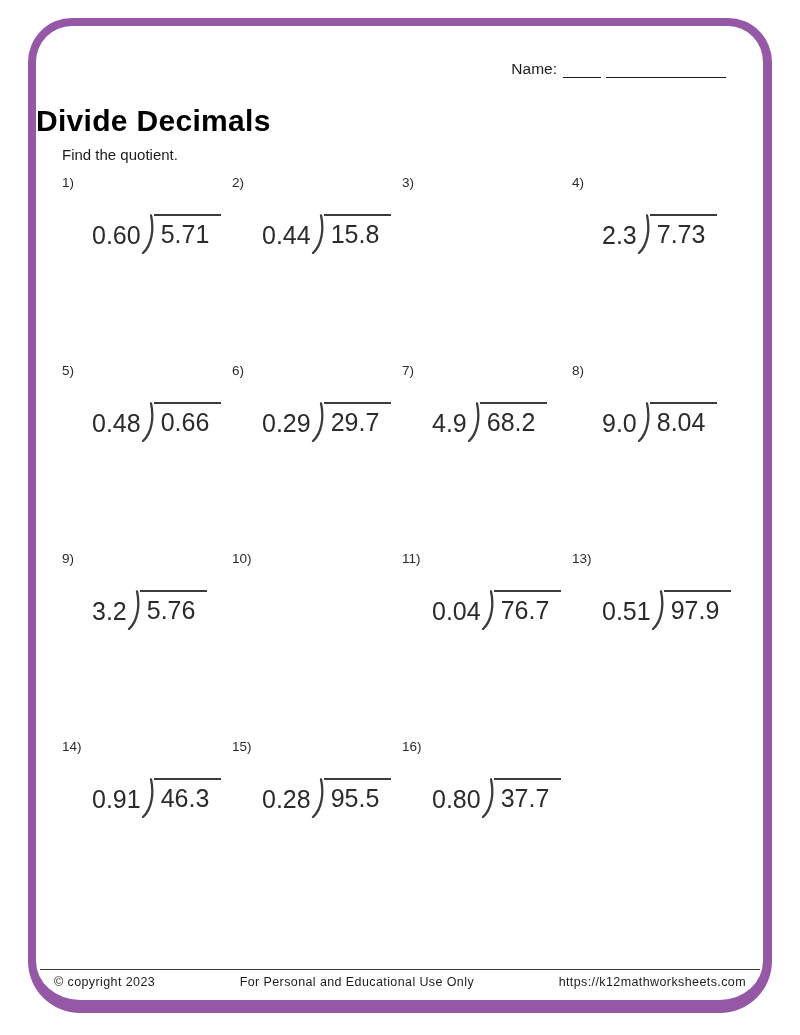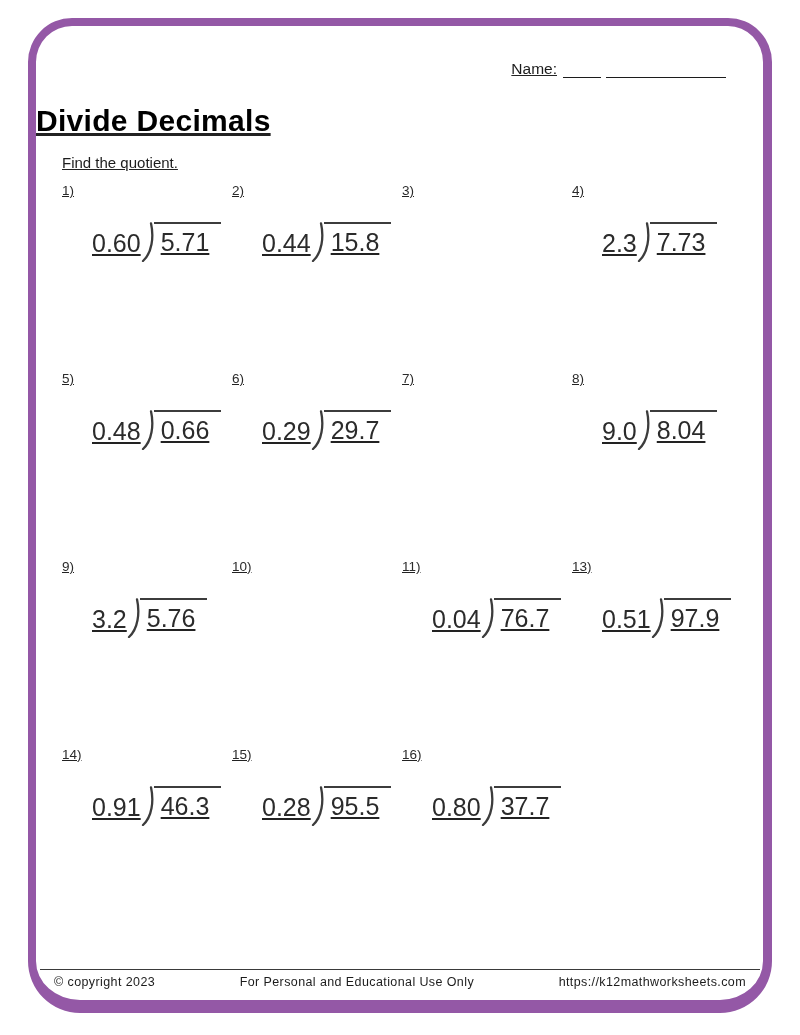--- a/index.html
+++ b/index.html
@@ -10,38 +10,37 @@
   }
   .frame {
     position:absolute; left:28px; top:18px; right:28px; bottom:22px;
     border:8px solid #9458a6;
     border-bottom-width:13px; border-right-width:9px;
     border-radius:44px 44px 52px 52px;
   }
   .content {
     position:absolute; left:36px; top:26px; right:37px; bottom:36px;
     padding:32px 0 16px 0;
-    text-decoration:underline;
   }
   
   .name-row {
     display:flex; justify-content:flex-end; align-items:flex-end;
     padding-right:37px; height:20px; font-size:15.5px; color:#1c1c1c;
   }
   .name-label { margin-right:6px; }
   .name-line { display:inline-block; height:17px; border-bottom:1.5px solid #1c1c1c; }
   .seg1 { width:38px; margin-right:5px; }
   .seg2 { width:120px; }
   
   .title {
     margin-top:26px; text-align:left;
     font-size:30px; font-weight:700; color:#000; letter-spacing:0.3px;
   }
   
-  .instructions { margin:16px 0 0 26px; font-size:15px; color:#1c1c1c; }
+  .instructions { margin:8px 0 0 26px; font-size:15px; color:#1c1c1c; }
   
   .grid {
     margin:12px 0 0 26px;
     display:grid; grid-template-columns:repeat(4, 170px);
     row-gap:116px;
   }
   .cell { height:72px; }
   .pnum { font-size:13.5px; color:#2b2b2b; }
   .expr {
     margin-top:24px; padding-left:30px;
@@ -148,20 +147,29 @@
               <svg width="14" height="40" viewBox="0 0 14 40">
                 <path d="M2 39 C11 31 13 15 10 1.3" fill="none" stroke="#3c3c3c" stroke-width="2.3" stroke-linecap="round"></path>
               </svg>
             </span>
           <span class="dividend">29.7</span>
         </div>
       </div>
 
       <div class="cell">
         <div class="pnum">7)</div>
+        <div class="expr">
+          <span class="divisor">4.9</span>
+          <span class="bracket">
+              <svg width="14" height="40" viewBox="0 0 14 40">
+                <path d="M2 39 C11 31 13 15 10 1.3" fill="none" stroke="#3c3c3c" stroke-width="2.3" stroke-linecap="round"></path>
+              </svg>
+            </span>
+          <span class="dividend">68.2</span>
+        </div>
       </div>
 
       <div class="cell">
         <div class="pnum">8)</div>
         <div class="expr">
           <span class="divisor">9.0</span>
           <span class="bracket">
               <svg width="14" height="40" viewBox="0 0 14 40">
                 <path d="M2 39 C11 31 13 15 10 1.3" fill="none" stroke="#3c3c3c" stroke-width="2.3" stroke-linecap="round"></path>
               </svg>

